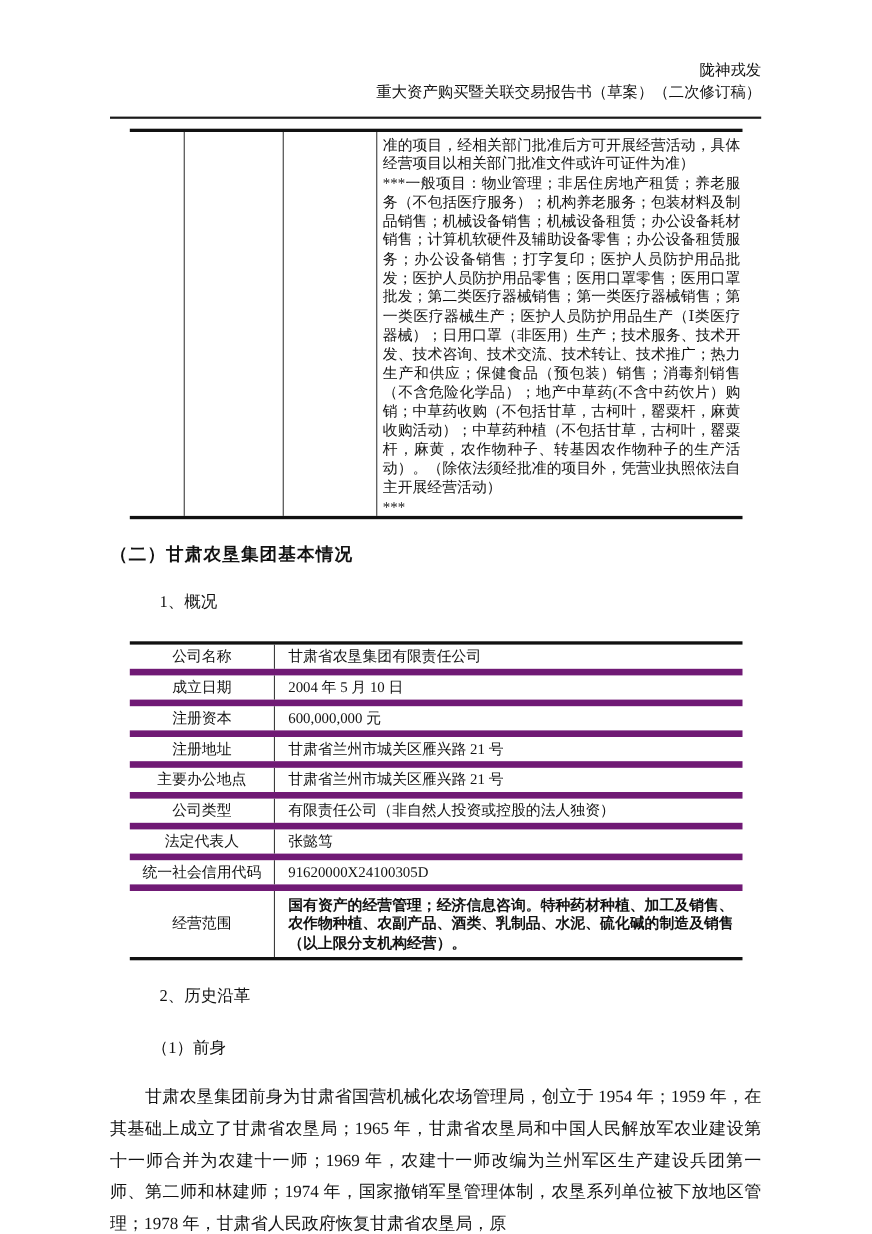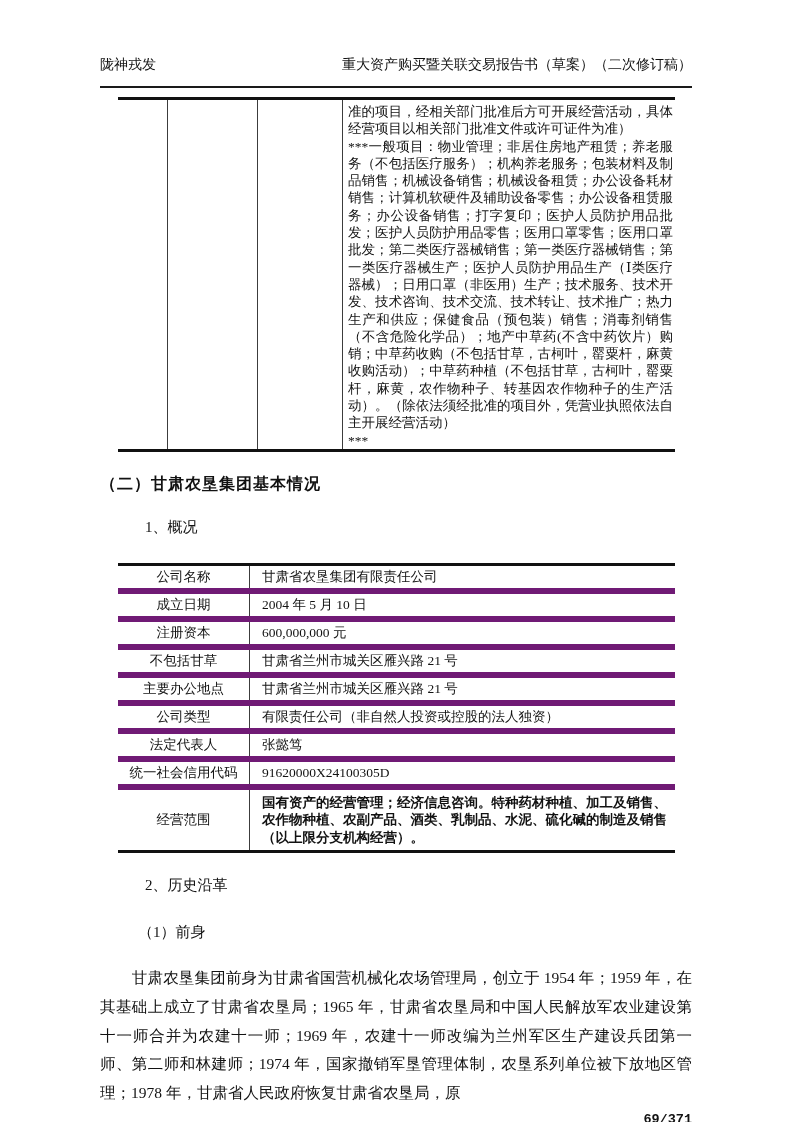--- a/index.html
+++ b/index.html
@@ -13,20 +13,21 @@
     overflow: hidden;
     padding: 55px 101px 0 100px;
   }
 
   
   .doc-header {
     display: flex; justify-content: space-between; align-items: flex-end;
     font-size: 14px; line-height: 20px;
     border-bottom: 2px solid #1a1a1a;
     padding-bottom: 11px;
+    flex-direction: column;
   }
 
   
   .scope-table {
     display: flex;
     margin: 9px 17px 0 18px;
     border-top: 3px solid #111;
     border-bottom: 3px solid #111;
     min-height: 348px;
   }
@@ -129,21 +130,21 @@
     </div>
     <div class="info-row">
       <div class="info-label">成立日期</div>
       <div class="info-value">2004 年 5 月 10 日</div>
     </div>
     <div class="info-row">
       <div class="info-label">注册资本</div>
       <div class="info-value">600,000,000 元</div>
     </div>
     <div class="info-row">
-      <div class="info-label">不包括甘草</div>
+      <div class="info-label">注册地址</div>
       <div class="info-value">甘肃省兰州市城关区雁兴路 21 号</div>
     </div>
     <div class="info-row">
       <div class="info-label">主要办公地点</div>
       <div class="info-value">甘肃省兰州市城关区雁兴路 21 号</div>
     </div>
     <div class="info-row">
       <div class="info-label">公司类型</div>
       <div class="info-value">有限责任公司（非自然人投资或控股的法人独资）</div>
     </div>

